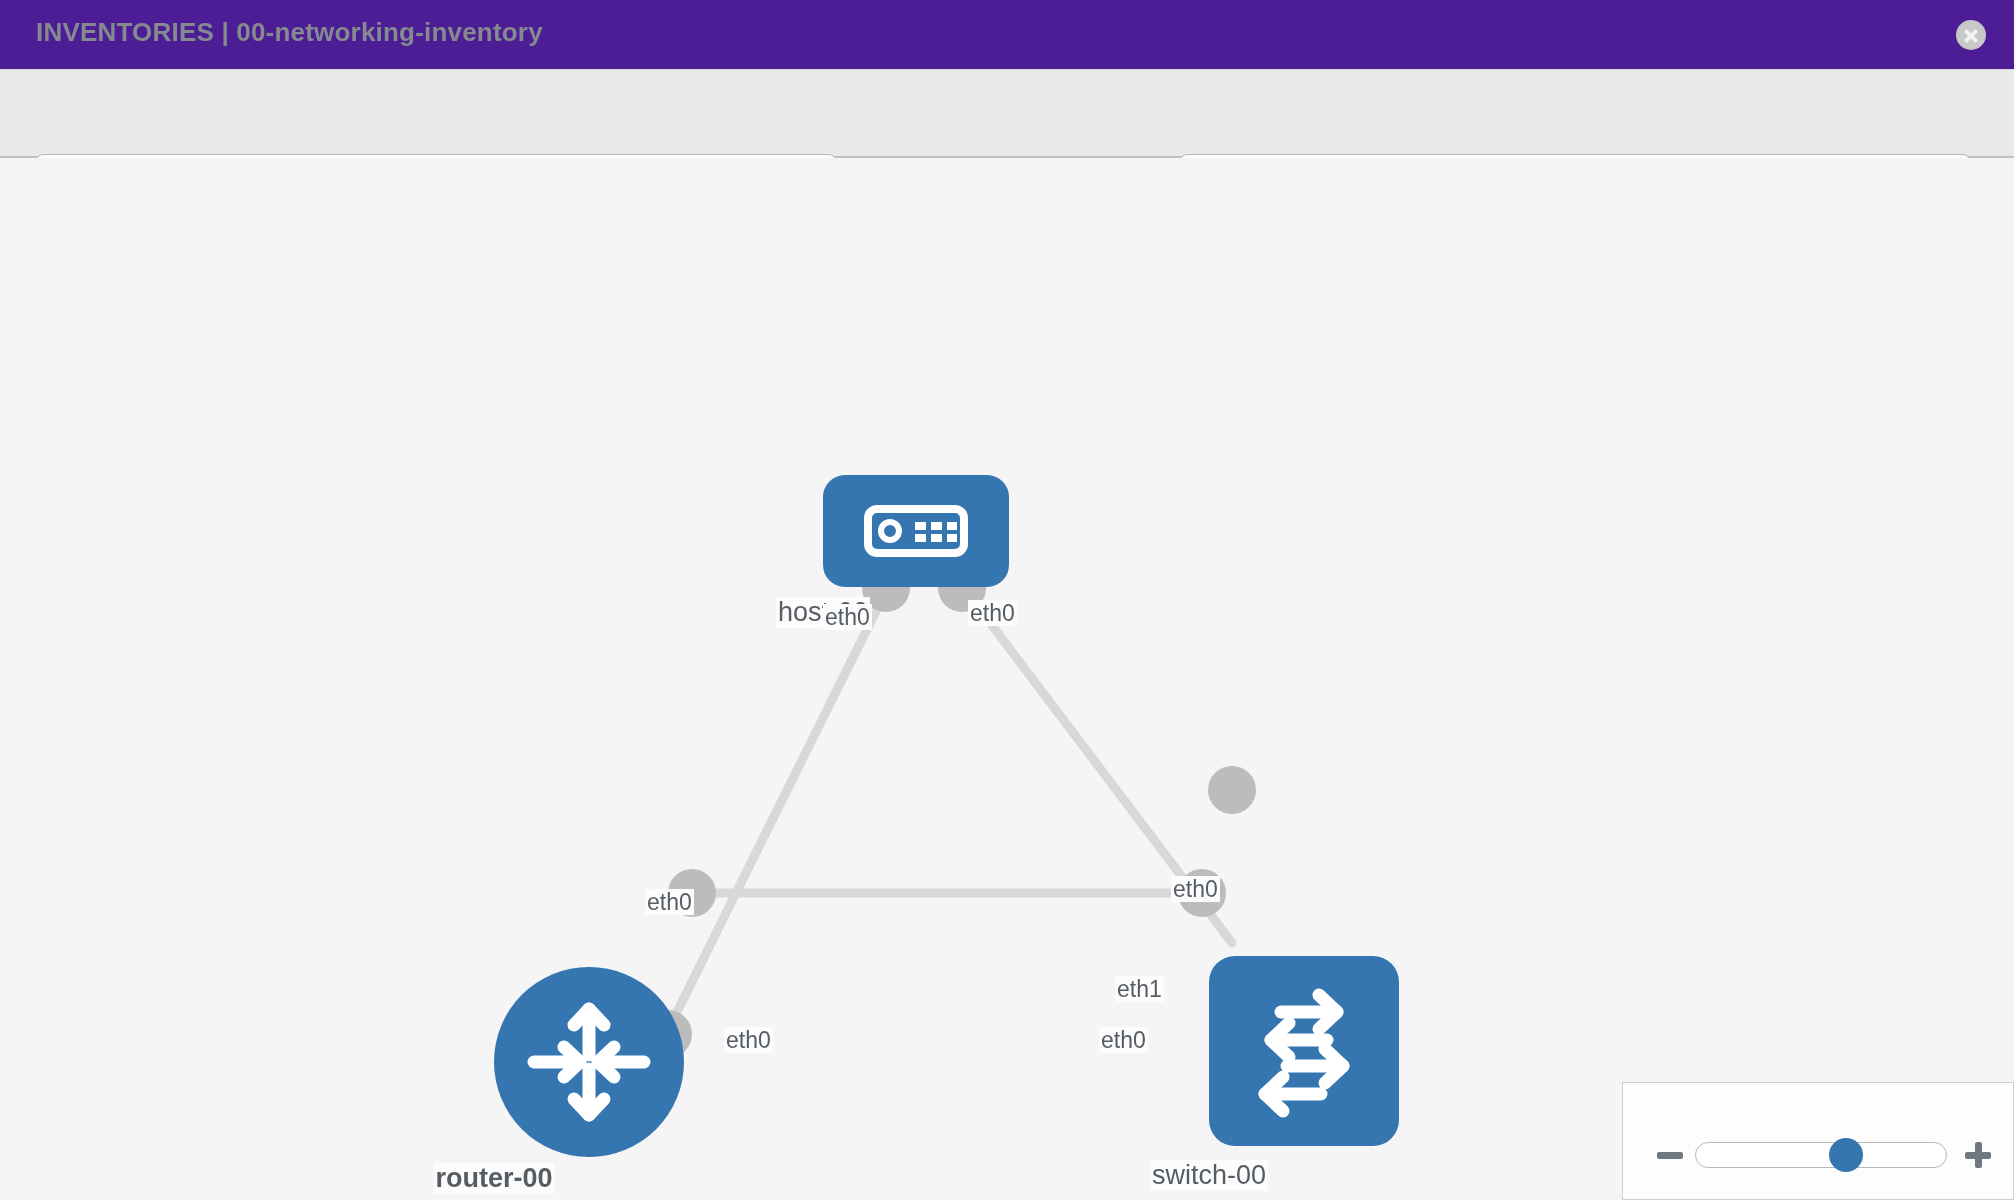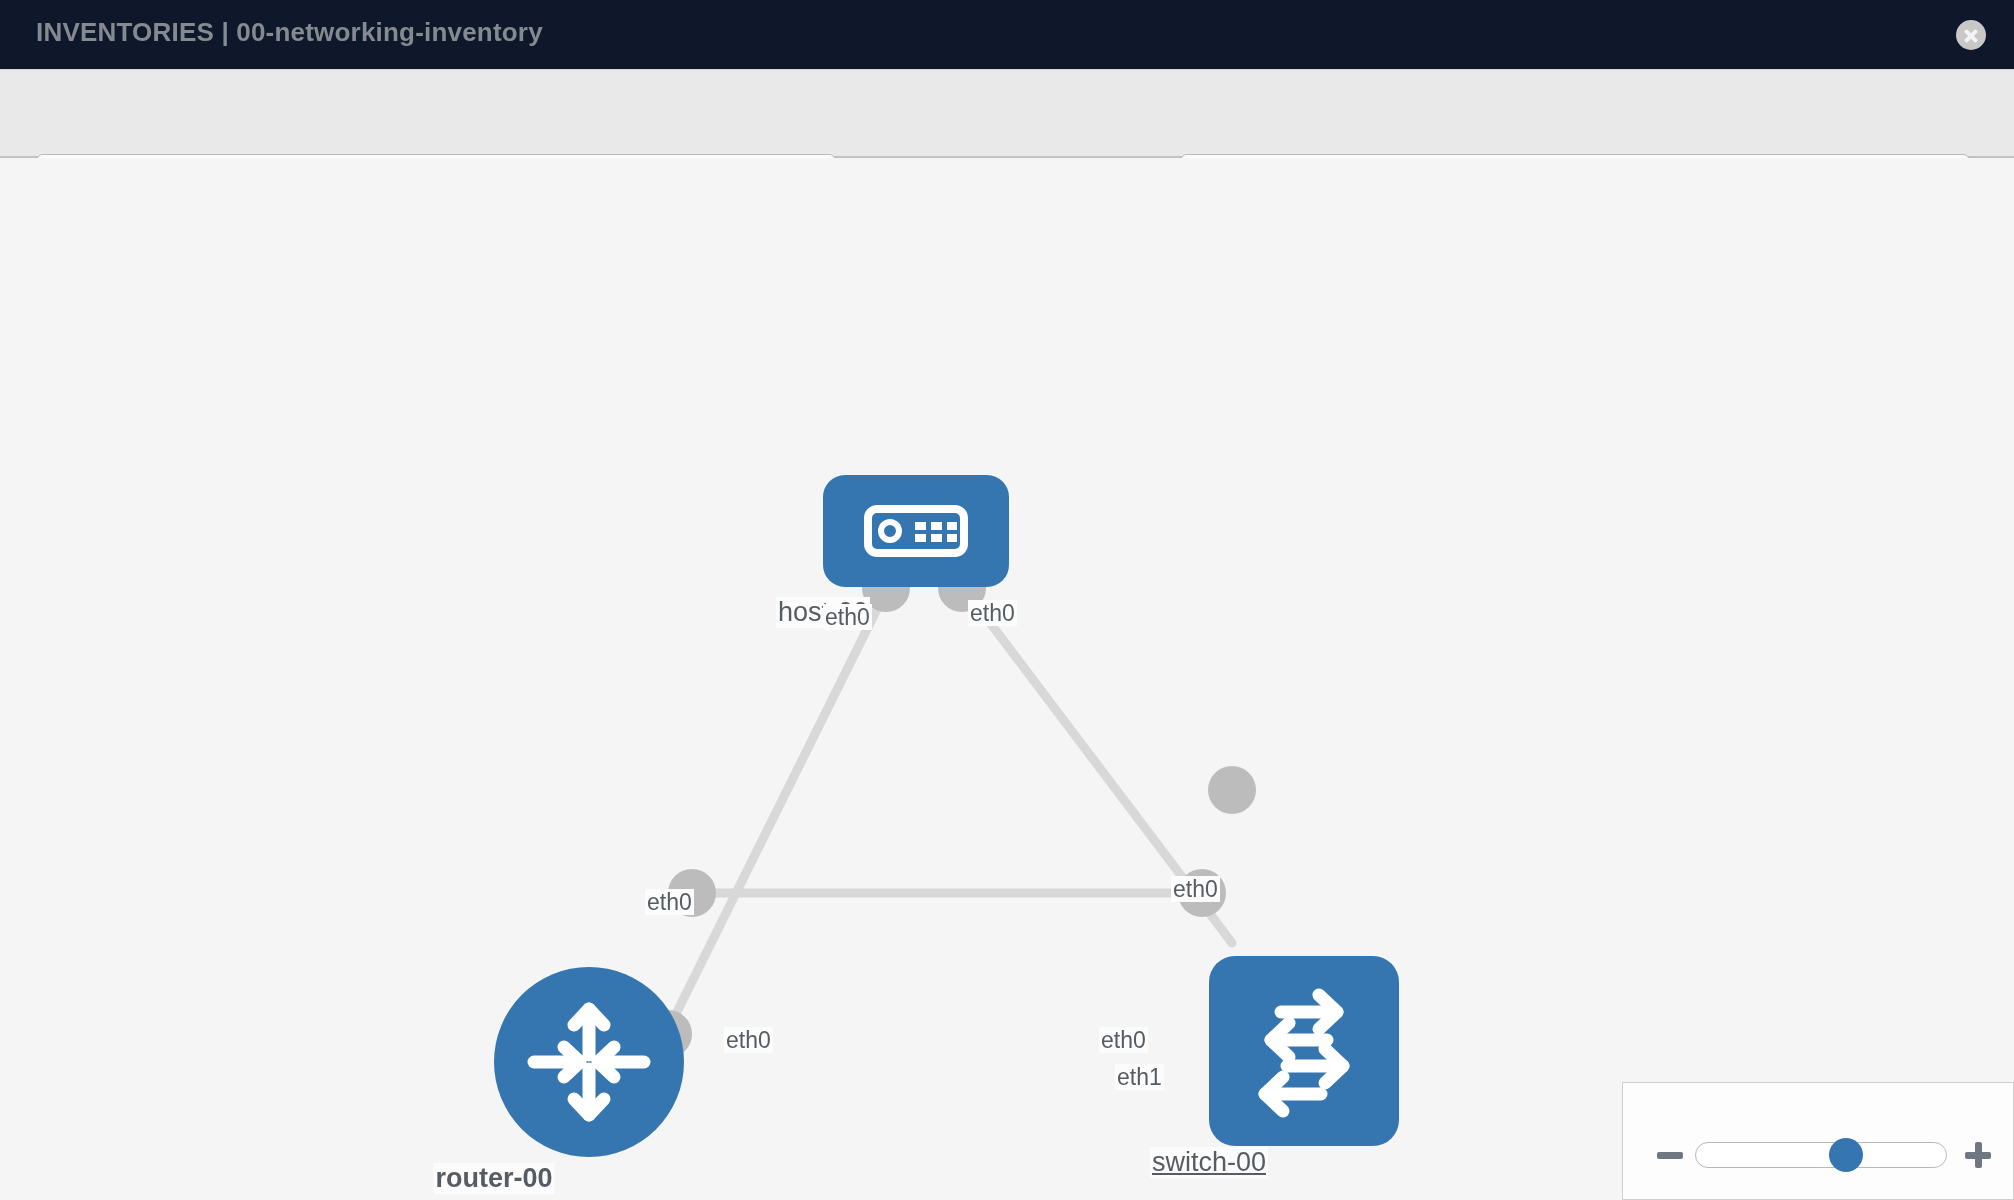--- a/index.html
+++ b/index.html
@@ -12,21 +12,21 @@
   #app {
     position: relative;
     width: 2014px; height: 1200px;
     background: #f5f5f5;
   }
 
   
   .header {
     position: absolute; top: 0; left: 0;
     width: 2014px; height: 70px;
-    background: #0f172a;
+    background: #4c1d95;
     border-bottom: 1px solid #d7d7d7;
     box-sizing: border-box;
   }
   .header-title {
     position: absolute;
     left: 36px; top: 17px;
     font-size: 26px;
     font-weight: bold;
     color: #848a8f;
     letter-spacing: 0.2px;
@@ -148,23 +148,22 @@
   }
 
   
   #node-switch { left: 1209px; top: 798px; }
   #node-switch .node-shape {
     left: 0; top: 0;
     width: 190px; height: 190px;
     border-radius: 26px;
   }
   #node-switch .node-label {
-    left: 50%; top: 191px;
+    left: 50%; top: 204px;
     transform: translateX(-50%);
-    text-decoration: underline;
   }
 
   .glyph { position: absolute; left: 0; top: 0; }
 
   
   .iface-label {
     position: absolute;
     font-size: 23px;
     color: #555c63;
     background: #fcfcfc;
@@ -356,21 +355,21 @@
     <div class="iface-label" style="left:968px; top:442px;">eth0</div>
 
     <div class="iface-label" style="left:645px; top:731px;">eth0</div>
 
     <div class="iface-label" style="left:1171px; top:718px;">eth0</div>
 
     <div class="iface-label" style="left:724px; top:869px;">eth0</div>
 
     <div class="iface-label" style="left:1099px; top:869px;">eth0</div>
 
-    <div class="iface-label" style="left:1115px; top:906px;">eth1</div>
+    <div class="iface-label" style="left:1115px; top:818px;">eth1</div>
 
   </div>
 
   <div class="zoom-panel">
     <div class="zoom-row">
       <div class="zoom-minus"></div>
       <div class="zoom-track">
         <div class="zoom-thumb" id="zoom-thumb" style="left: 60%;"></div>
       </div>
       <div class="zoom-plus"></div>

